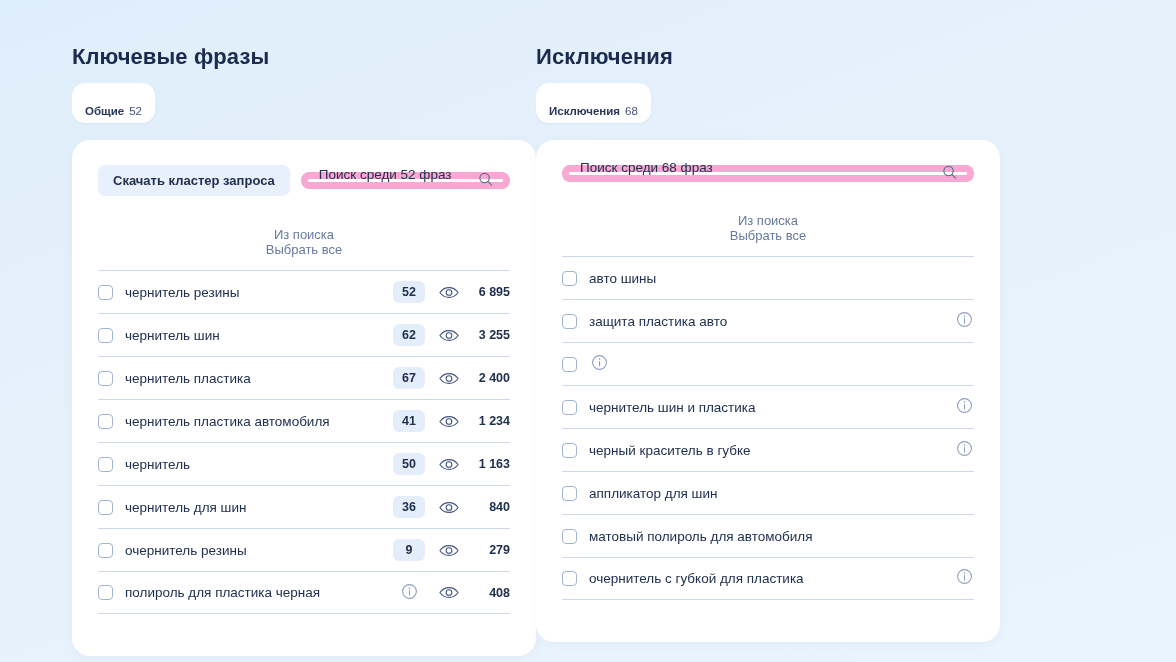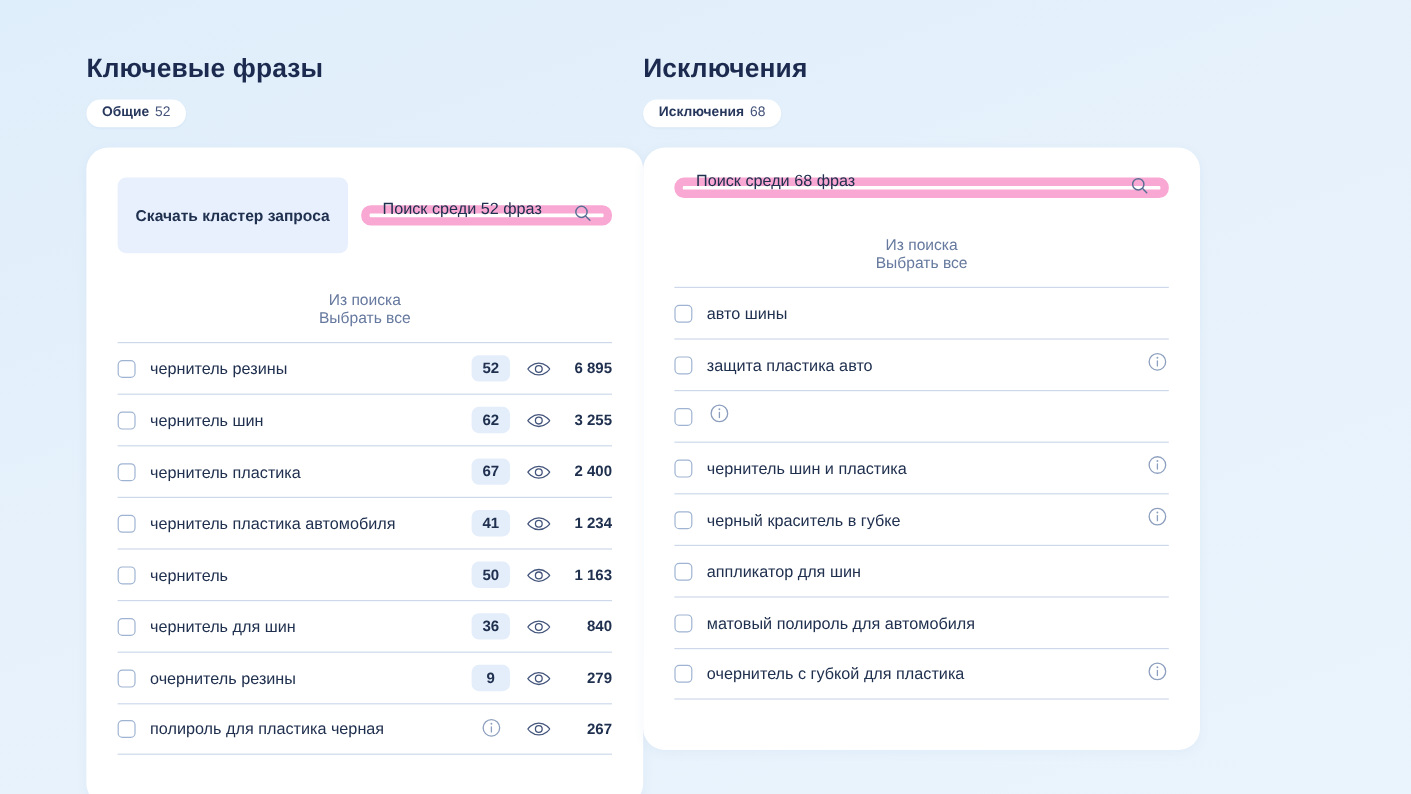--- a/index.html
+++ b/index.html
@@ -27,21 +27,21 @@
     letter-spacing: 0.1px;
     margin-bottom: 13px;
   }
 
   .pill {
     display: inline-flex;
     align-items: center;
     gap: 5px;
     background: #ffffff;
     border-radius: 13px;
-    padding: 5px 13px 6px;
+    padding: 22px 13px 6px;
     font-size: 11.5px;
     color: #27375c;
     box-shadow: 0 1px 2px rgba(40,80,140,0.06);
   }
   .pill .pill-label { font-weight: bold; }
   .pill .pill-count { font-weight: normal; color: #44537a; }
 
   .card {
     margin-top: 17px;
     background: #ffffff;
@@ -55,21 +55,21 @@
     align-items: center;
     gap: 11px;
     padding: 0 3px;
   }
 
   .download-btn {
     flex: 0 0 auto;
     background: #e8f0fd;
     border: none;
     border-radius: 7px;
-    padding: 24px 15px;
+    padding: 8px 15px;
     font-family: inherit;
     font-size: 13px;
     font-weight: bold;
     color: #20304f;
     cursor: pointer;
     white-space: nowrap;
   }
 
   .search-box {
     flex: 1 1 auto;
@@ -333,21 +333,21 @@
                     <line x1="9" y1="8.1" x2="9" y2="12.6" stroke-linecap="round"></line>
                     <circle cx="9" cy="5.4" r="0.85" fill="currentColor" stroke="none"></circle>
                   </svg></span>
               </span>
               <span class="eye-cell">
                 <svg width="20" height="13" viewBox="0 0 22 14" fill="none" stroke="currentColor" stroke-width="1.2">
                   <path d="M1 7C1 7 4.6 1.6 11 1.6S21 7 21 7 17.4 12.4 11 12.4 1 7 1 7Z" stroke-linejoin="round"></path>
                   <circle cx="11" cy="7" r="3.1"></circle>
                 </svg>
               </span>
-              <span class="views">267</span>
+              <span class="views">408</span>
             </span>
           </div>
         </div>
 
     </div>
   </section>
 
   <section class="panel">
     <h1 class="panel-title">Исключения</h1>
 

